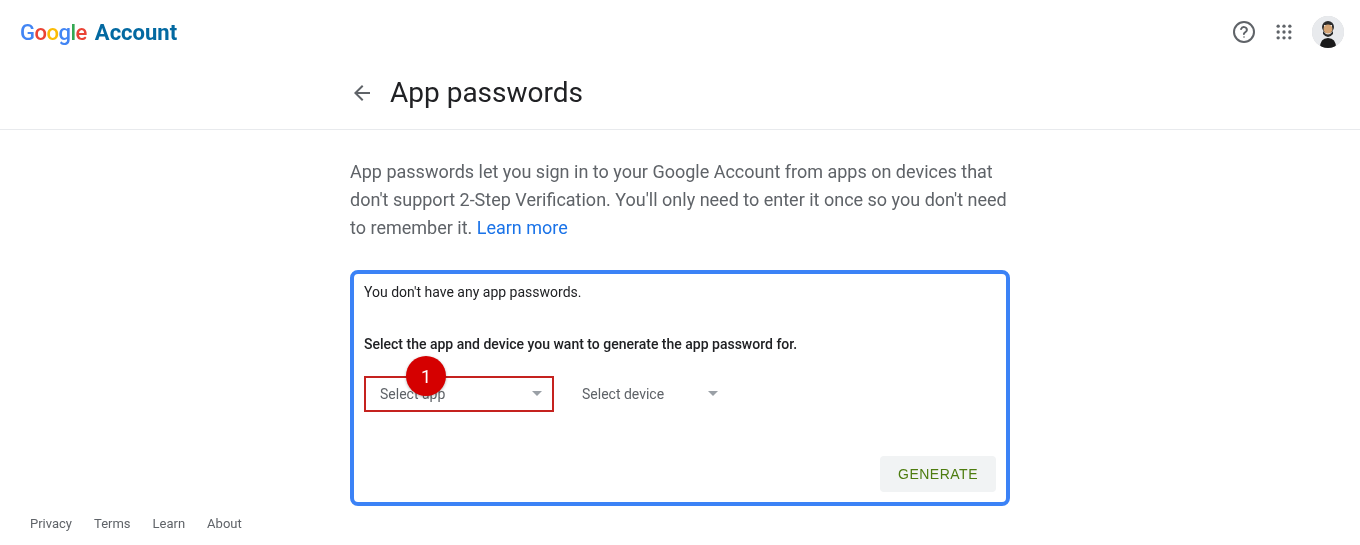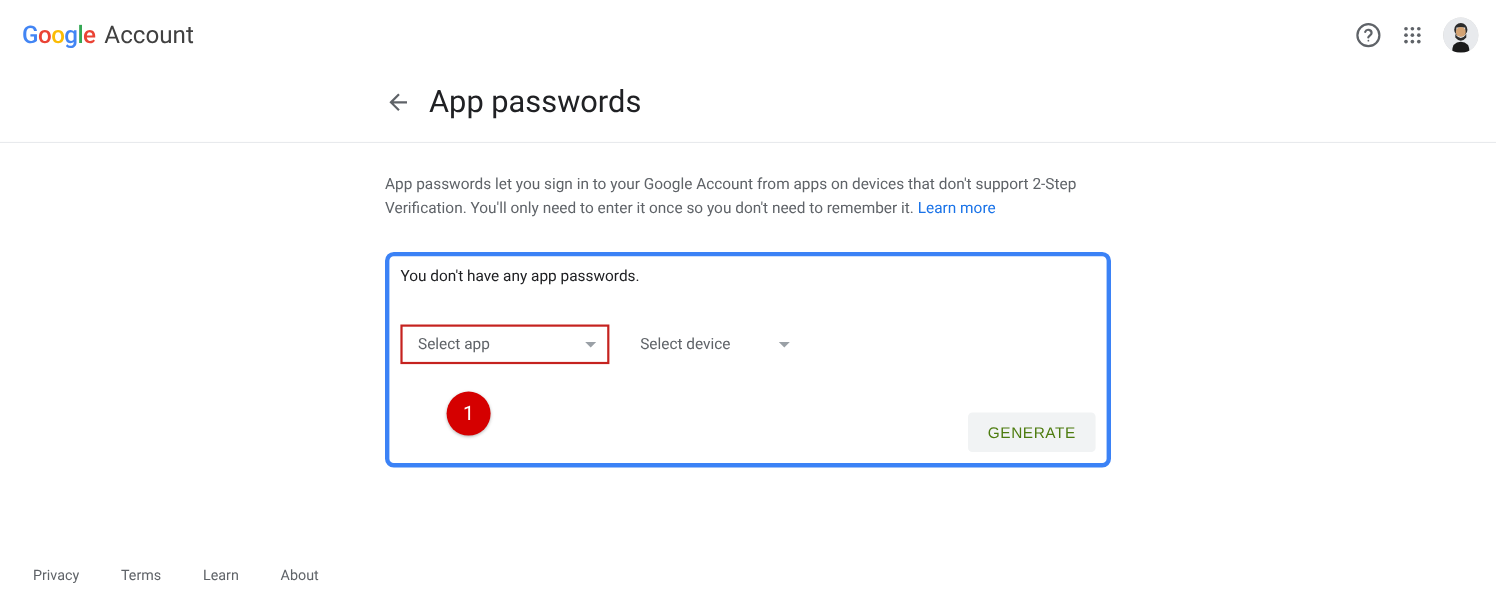--- a/index.html
+++ b/index.html
@@ -29,22 +29,22 @@
       font-size: 22px;
       font-weight: 500;
       letter-spacing: -0.5px;
     }
     .g-blue { color: #4285F4; }
     .g-red { color: #EA4335; }
     .g-yellow { color: #FBBC05; }
     .g-green { color: #34A853; }
     .account-label {
       font-size: 22px;
-      color: #404040;
-      font-weight: 400;
+      color: #0369a1;
+      font-weight: 700;
       margin-left: 2px;
     }
     .topbar-right {
       display: flex;
       align-items: center;
       gap: 16px;
     }
     .help-icon, .apps-icon {
       width: 24px;
       height: 24px;
@@ -99,21 +99,21 @@
       width: 100%;
     }
     
     
     .content-wrap {
       max-width: 660px;
       margin-left: 350px;
       padding-top: 28px;
     }
     .description {
-      font-size: 14px;
+      font-size: 18px;
       color: #5f6368;
       line-height: 1.55;
       margin-bottom: 28px;
     }
     .learn-more-link {
       color: #1a73e8;
       text-decoration: none;
       cursor: pointer;
     }
     
@@ -194,21 +194,21 @@
       justify-content: center;
       box-shadow: 0 1px 3px rgba(0,0,0,0.3);
     }
     
     
     .footer {
       position: absolute;
       bottom: 14px;
       left: 30px;
       display: flex;
-      gap: 38px;
+      gap: 22px;
     }
     .footer-link {
       color: #5f6368;
       font-size: 13px;
       text-decoration: none;
       cursor: pointer;
     }
   </style>
 </head>
 <body>
@@ -265,20 +265,21 @@
 
 <hr class="divider">
 
 <div class="content-wrap">
   <p class="description">
     <span>App passwords let you sign in to your Google Account from apps on devices that don't support 2-Step Verification. You'll only need to enter it once so you don't need to remember it. </span><a class="learn-more-link">Learn more</a>
   </p>
 
   <div class="card">
     <p class="no-passwords">You don't have any app passwords.</p>
+    <p class="select-prompt">Select the app and device you want to generate the app password for.</p>
 
     <div class="selects-row">
       <div class="select-wrap highlighted">
         <span>Select app</span>
         <span class="select-caret"></span>
       </div>
       <div class="select-wrap">
         <span>Select device</span>
         <span class="select-caret"></span>
       </div>

